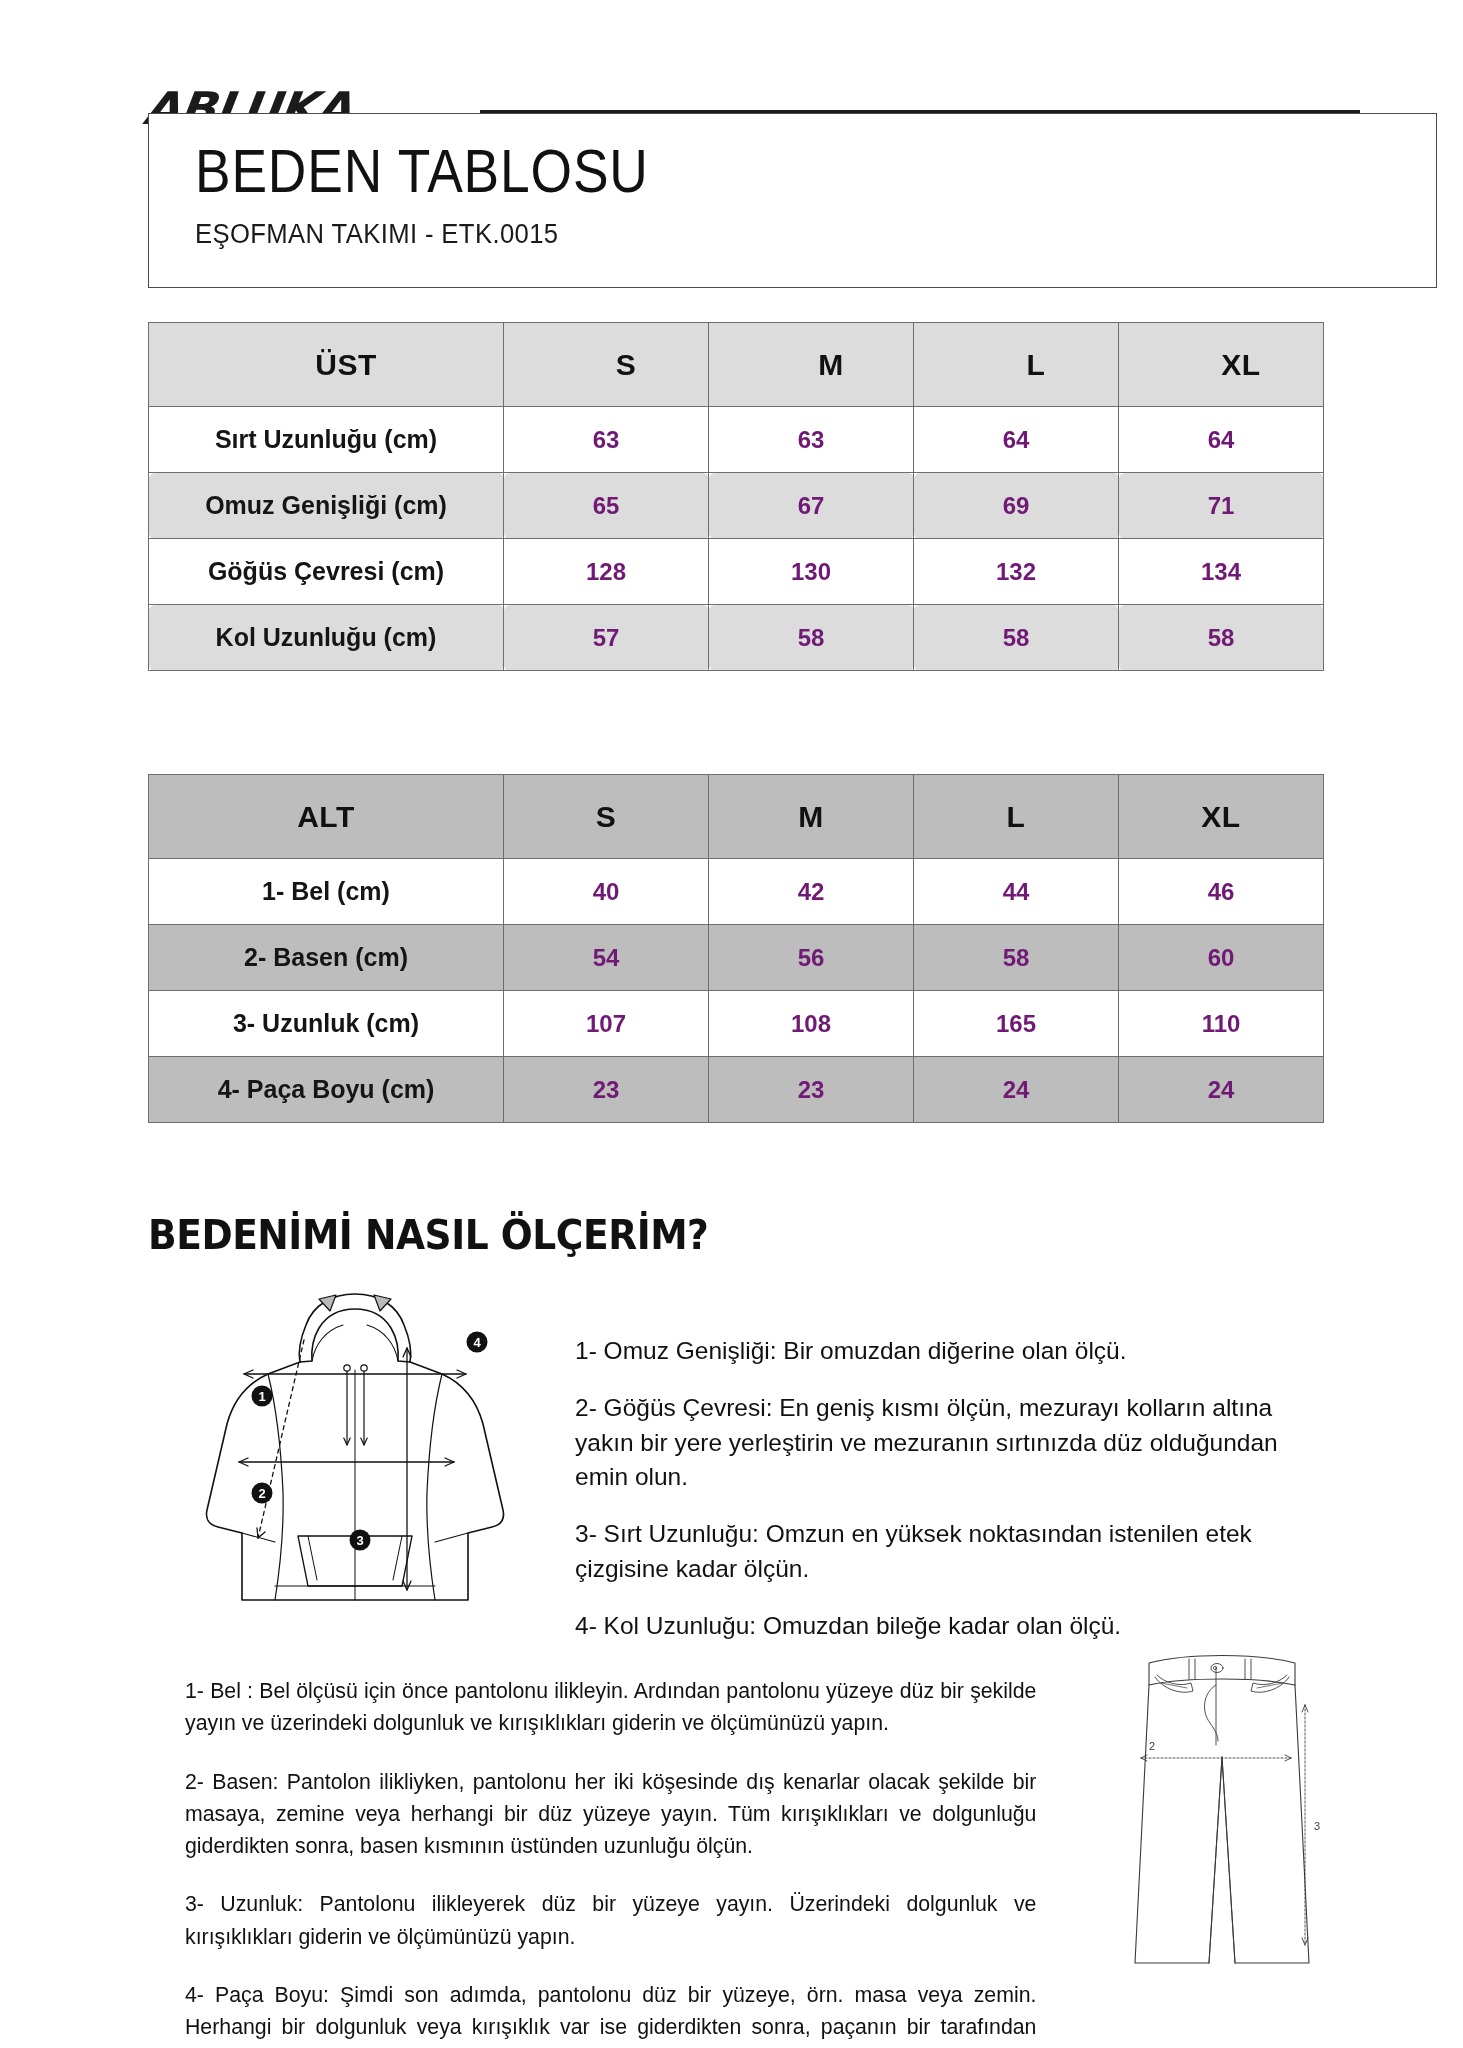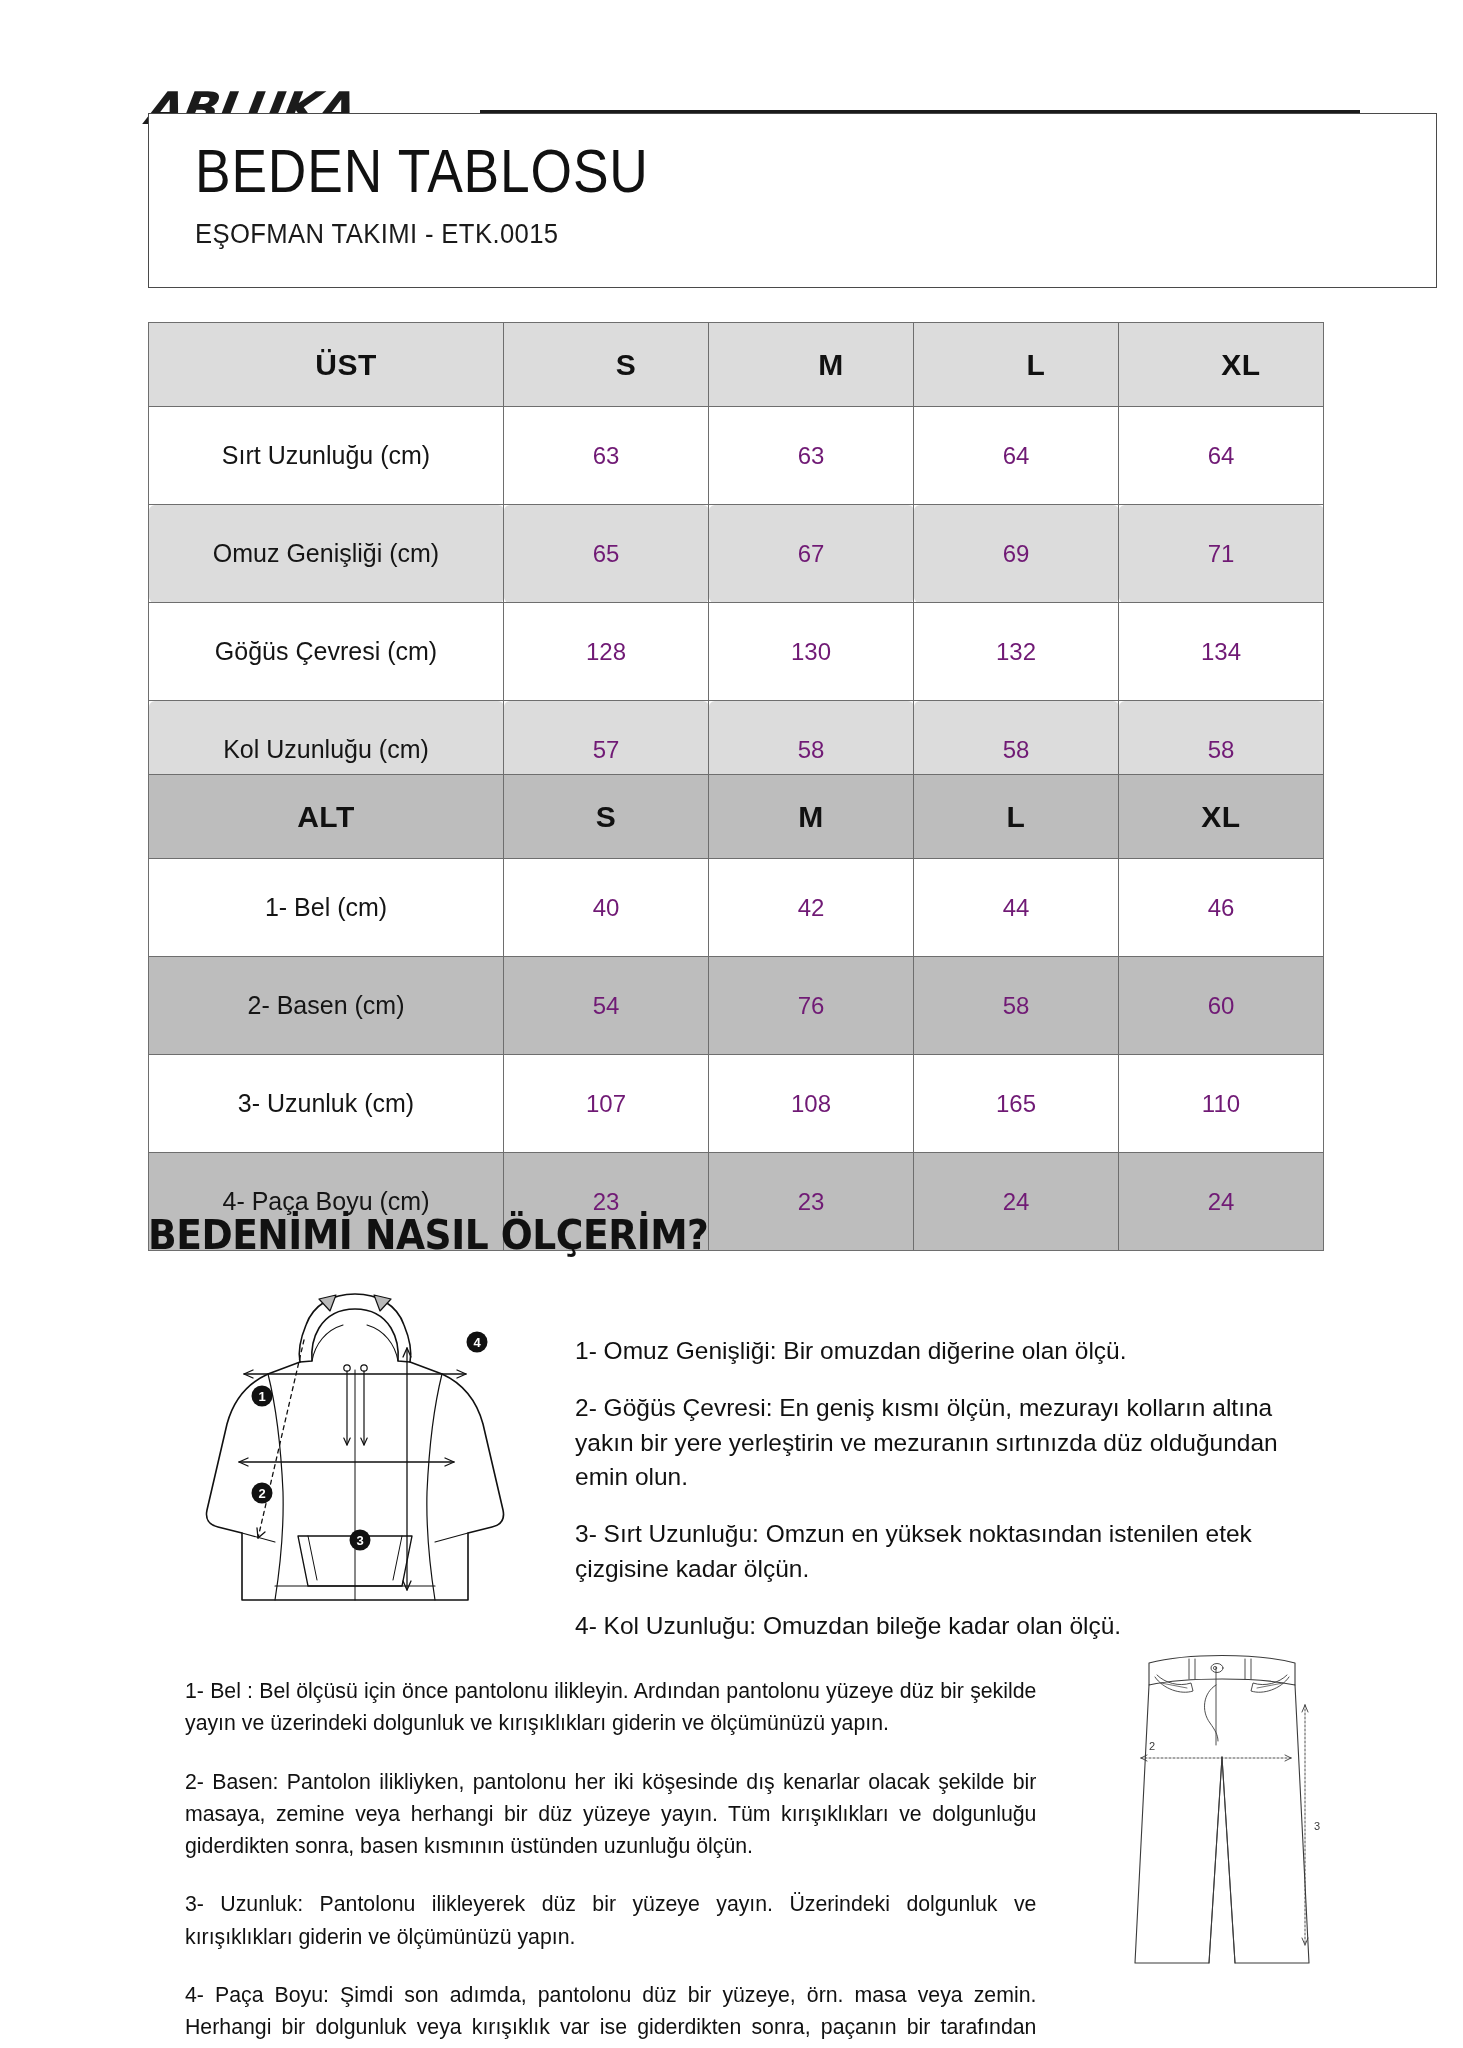--- a/index.html
+++ b/index.html
@@ -56,22 +56,22 @@
     border-collapse:collapse;
     table-layout:fixed;
   }
   #table-ust{ top:322px; }
   #table-alt{ top:774px;padding-left:21px; }
   .tbl td, .tbl th{
     border:1.5px solid #6e6e6e;
     text-align:center;
     vertical-align:middle;
     padding:0;
-    height:98px;
-    font-weight:400;
+    height:66px;
+    font-weight:700;
   }
   .tbl col.c0{ width:355px; }
   .tbl col.c1,.tbl col.c2,.tbl col.c3,.tbl col.c4{ width:205px; }
 
   .hdr-ust th{
     background:#dcdcdc;
     font-family:"Liberation Sans Narrow","Liberation Sans", sans-serif;
     font-weight:700;
     font-size:30px;
     letter-spacing:0.5px;
@@ -230,21 +230,21 @@
     <tr class="row-white">
       <td class="rlabel">1- Bel (cm)</td>
       <td class="rval">40</td>
       <td class="rval">42</td>
       <td class="rval">44</td>
       <td class="rval">46</td>
     </tr>
     <tr class="row-shade">
       <td class="rlabel">2- Basen (cm)</td>
       <td class="rval">54</td>
-      <td class="rval">76</td>
+      <td class="rval">56</td>
       <td class="rval">58</td>
       <td class="rval">60</td>
     </tr>
     <tr class="row-white">
       <td class="rlabel">3- Uzunluk (cm)</td>
       <td class="rval">107</td>
       <td class="rval">108</td>
       <td class="rval">165</td>
       <td class="rval">110</td>
     </tr>

